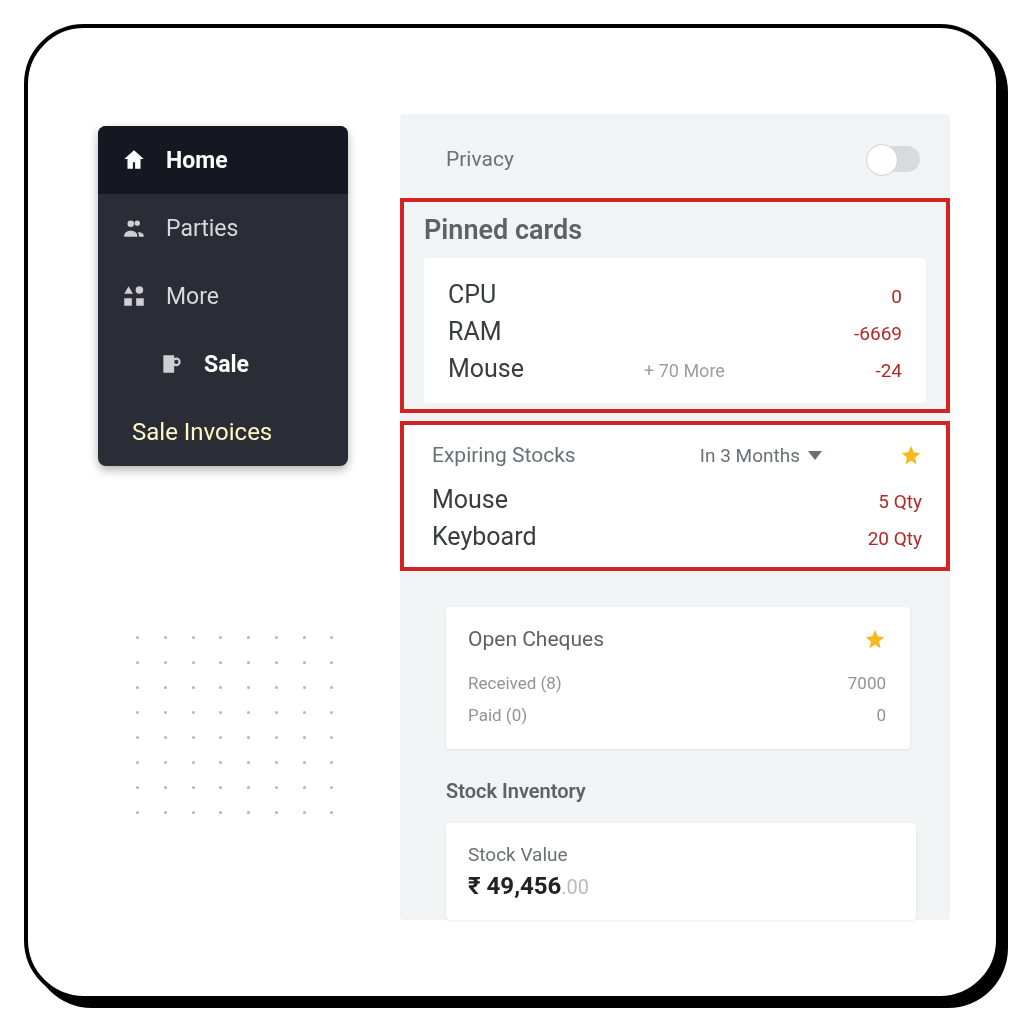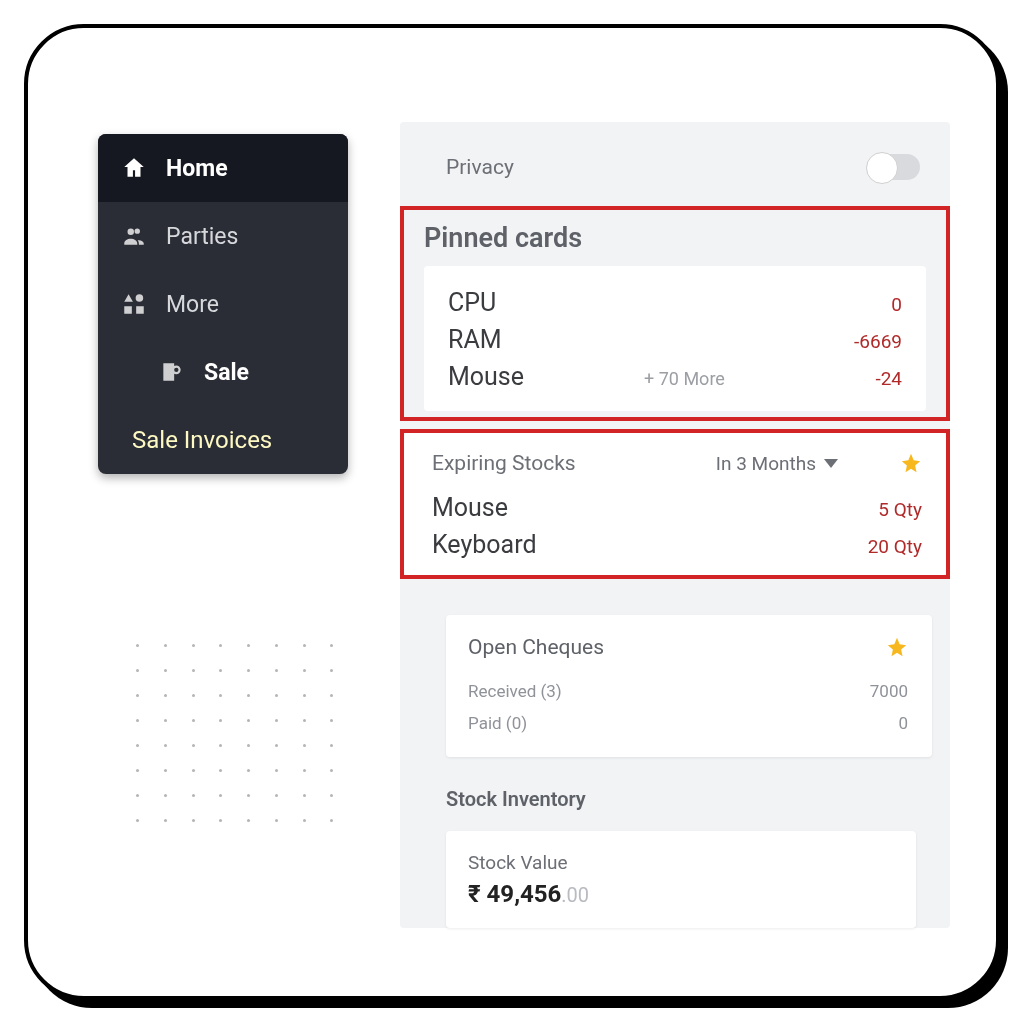--- a/index.html
+++ b/index.html
@@ -18,21 +18,21 @@
     height: 976px;
     border: 4px solid #000;
     border-radius: 60px;
     background: #fff;
     overflow: hidden;
     box-shadow: 8px 8px 0 #000;
   }
   .content-area {
     position: absolute;
     left: 0;
-    top: 16px;
+    top: 8px;
     width: 100%;
     height: 100%;
     padding: 60px 50px 0 26px;
     text-decoration: underline;
   }
 
   
   .sidebar {
     position: absolute;
     left: 70px;
@@ -206,21 +206,21 @@
     position: relative;
   }
   .low-stocks-more-row {
     display: flex;
     align-items: baseline;
   }
 
   
   .cheque-card {
     background: #fff;
-    margin: 36px 18px 0 46px;
+    margin: 36px 40px 0 46px;
     padding: 20px 24px 18px 22px;
     border-radius: 4px;
     box-shadow: 0 1px 3px rgba(0,0,0,0.08);
   }
   .cheque-header {
     display: flex;
     justify-content: space-between;
     align-items: center;
     margin-bottom: 16px;
   }
@@ -400,21 +400,21 @@
               <span class="value" style="margin-top:-26px;">-24</span>
             </div>
           </div>
         </div>
       </div>
 
       <div class="highlight-box">
         <div class="card plain">
           <div class="card-header">
             <span class="title">Expiring Stocks</span>
-            <div style="display:flex;align-items:center;gap:34px;">
+            <div style="display:flex;align-items:center;gap:50px;">
               <div class="filter">
                 <span>In 3 Months</span>
                 <span class="triangle-down"></span>
               </div>
               <svg class="star-icon" viewBox="0 0 24 24">
                   <path d="M12 2l2.9 6.9L22 10l-5.5 4.8L18 22l-6-3.6L6 22l1.5-7.2L2 10l7.1-1.1z"></path>
                 </svg>
             </div>
           </div>
           <div class="stock-row">
@@ -429,21 +429,21 @@
       </div>
 
       <div class="cheque-card">
         <div class="cheque-header">
           <span class="title">Open Cheques</span>
           <svg class="star-icon" viewBox="0 0 24 24">
               <path d="M12 2l2.9 6.9L22 10l-5.5 4.8L18 22l-6-3.6L6 22l1.5-7.2L2 10l7.1-1.1z"></path>
             </svg>
         </div>
         <div class="cheque-row">
-          <span>Received (3)</span>
+          <span>Received (8)</span>
           <span>7000</span>
         </div>
         <div class="cheque-row">
           <span>Paid (0)</span>
           <span>0</span>
         </div>
       </div>
 
       <div class="inventory-section">
         <div class="inventory-title">Stock Inventory</div>

